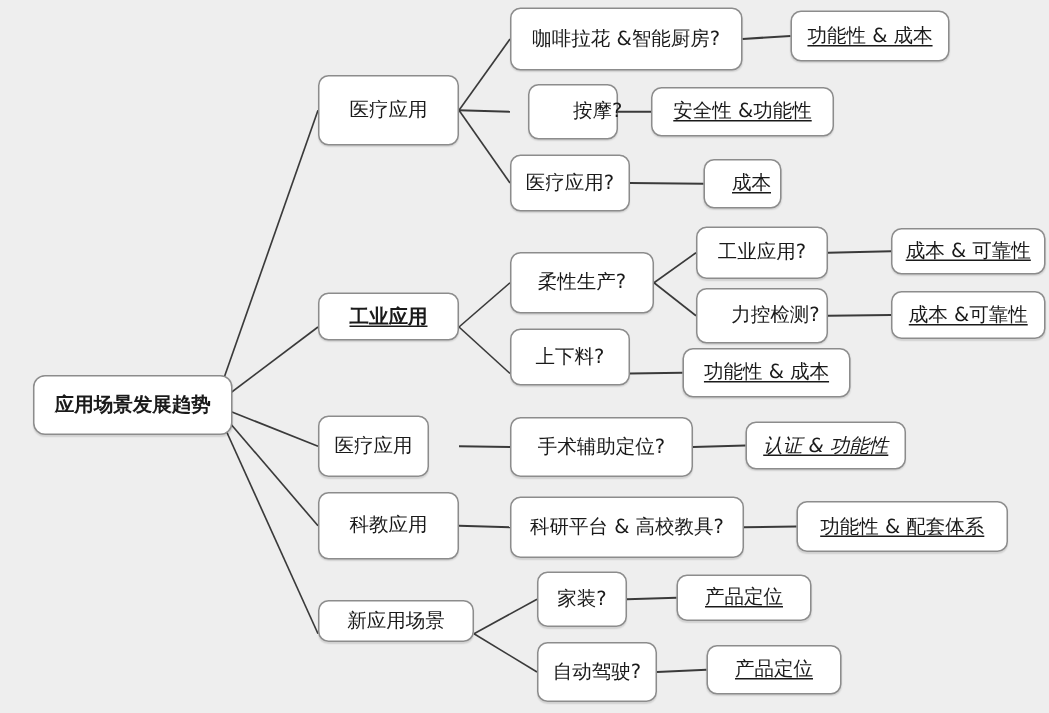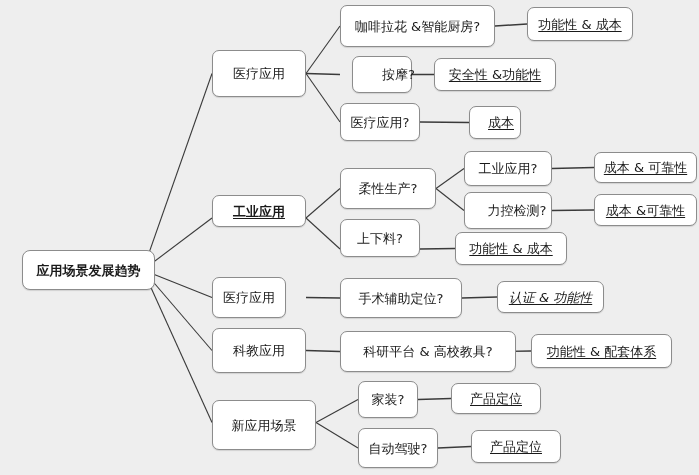--- a/index.html
+++ b/index.html
@@ -96,42 +96,42 @@
       </div>
       <div class="node underline" style="left: 212px; top: 195px; width: 94px; height: 32px; font-weight: bold;">
         <span class="label">工业应用</span>
       </div>
       <div class="node" style="left: 212px; top: 277px; width: 74px; height: 41px;">
         <span class="label">医疗应用</span>
       </div>
       <div class="node" style="left: 212px; top: 328px; width: 94px; height: 45px;">
         <span class="label">科教应用</span>
       </div>
-      <div class="node" style="left: 212px; top: 400px; width: 104px; height: 50px;">
+      <div class="node" style="left: 212px; top: 400px; width: 104px; height: 28px;">
         <span class="label">新应用场景</span>
       </div>
       <div class="node" style="left: 340px; top: 5px; width: 155px; height: 42px;">
         <span class="label">咖啡拉花 &amp;智能厨房?</span>
       </div>
       <div class="node" style="left: 352px; top: 56px; width: 60px; height: 37px; padding-left: 33px;">
         <span class="label">按摩?</span>
       </div>
       <div class="node" style="left: 340px; top: 103px; width: 80px; height: 38px;">
         <span class="label">医疗应用?</span>
       </div>
       <div class="node" style="left: 340px; top: 168px; width: 96px; height: 41px;">
         <span class="label">柔性生产?</span>
       </div>
       <div class="node" style="left: 340px; top: 219px; width: 80px; height: 38px;">
         <span class="label">上下料?</span>
       </div>
       <div class="node" style="left: 340px; top: 278px; width: 122px; height: 40px;">
         <span class="label">手术辅助定位?</span>
       </div>
-      <div class="node" style="left: 340px; top: 331px; width: 176px; height: 41px;">
+      <div class="node" style="left: 340px; top: 331px; width: 156px; height: 41px;">
         <span class="label">科研平台 &amp; 高校教具?</span>
       </div>
       <div class="node" style="left: 358px; top: 381px; width: 60px; height: 37px;">
         <span class="label">家装?</span>
       </div>
       <div class="node" style="left: 358px; top: 428px; width: 80px; height: 40px;">
         <span class="label">自动驾驶?</span>
       </div>
       <div class="node" style="left: 464px; top: 151px; width: 88px; height: 35px;">
         <span class="label">工业应用?</span>

